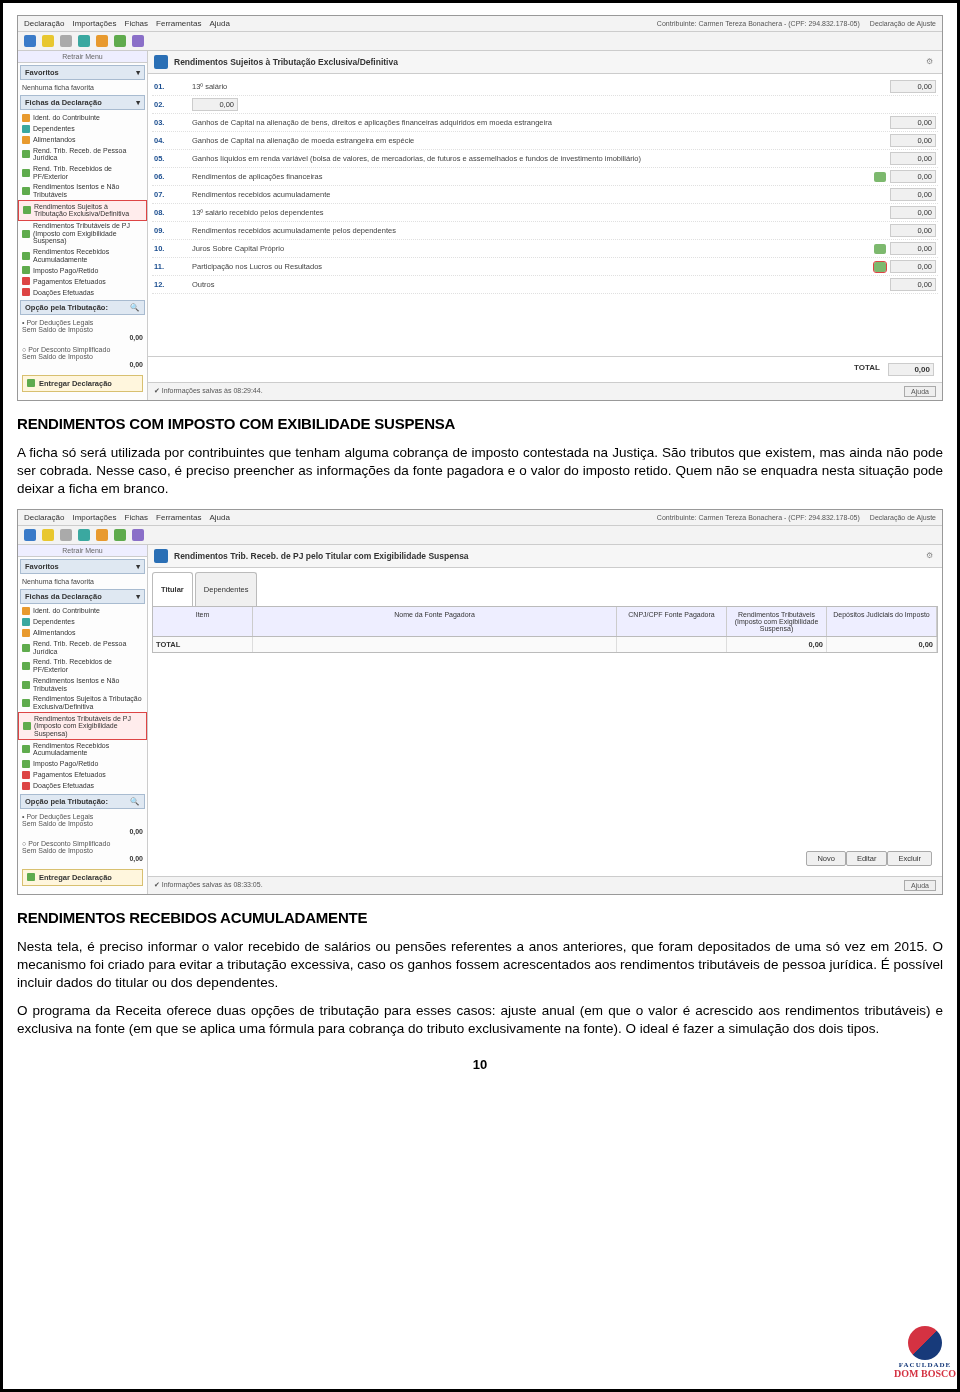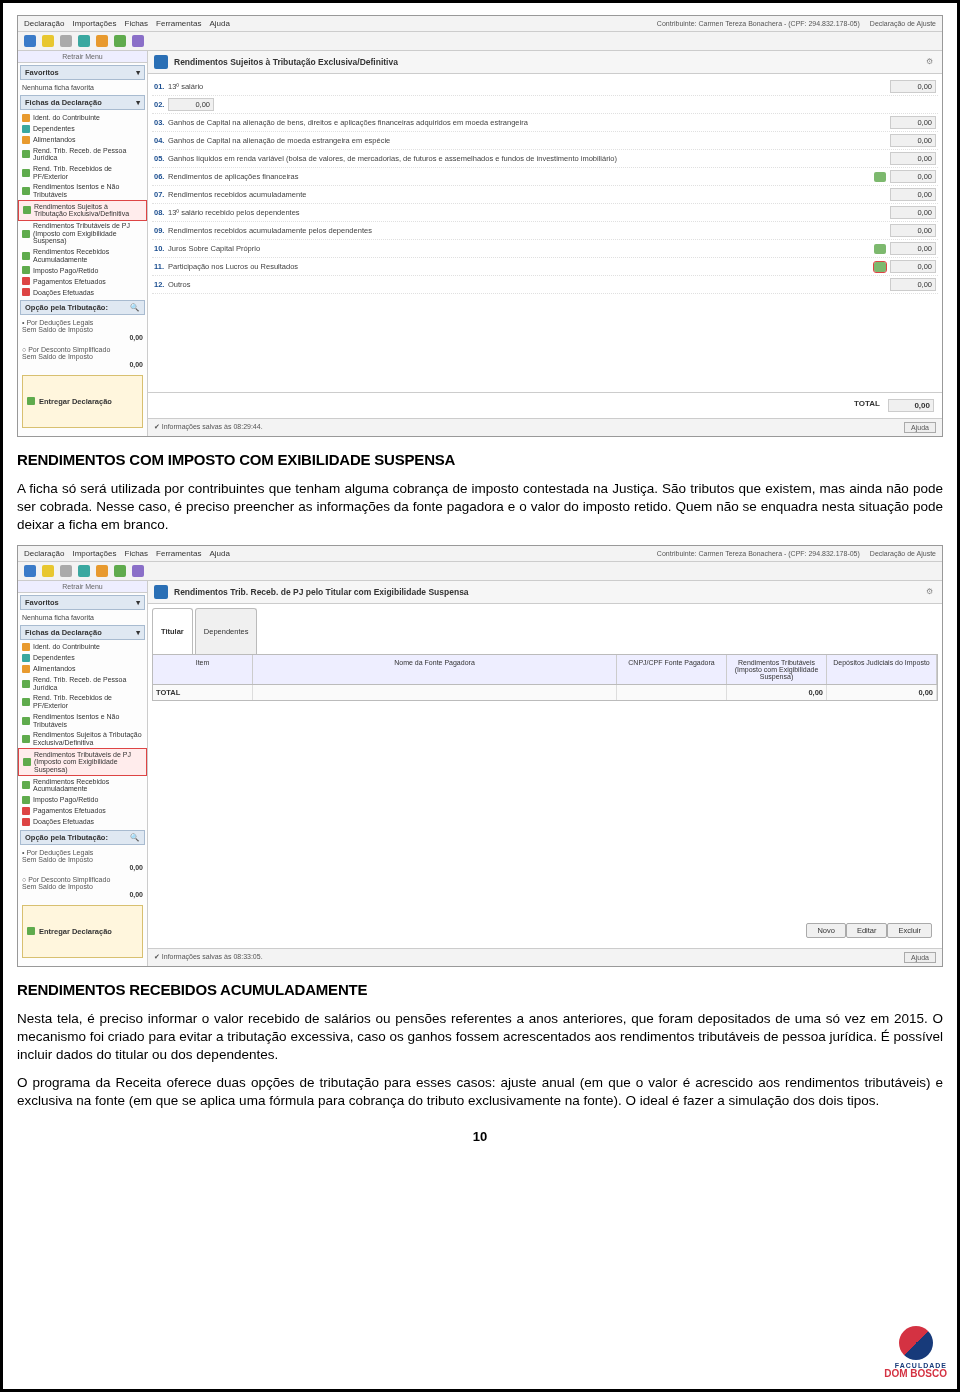--- a/index.html
+++ b/index.html
@@ -76,21 +76,21 @@
   .sb-item.selected {
     border: 1px solid #d44;
     background: #ffecec;
   }
   .sb-icon { width: 8px; height: 8px; flex-shrink: 0; border-radius: 1px; }
   .sb-tax {
     padding: 2px 4px; font-size: 7px; color: #555;
   }
   .sb-tax .val { text-align: right; font-weight: bold; color: #333; padding: 1px 0; }
   .sb-deliver {
-    margin: 4px; padding: 21px 4px;
+    margin: 4px; padding: 3px 4px;
     background: #fff6dd; border: 1px solid #d8c070;
     display: flex; align-items: center; gap: 4px;
     font-size: 7.5px; font-weight: bold;
   }
   .main {
     flex: 1;
     background: #fff;
     display: flex; flex-direction: column;
   }
   .panel-title {
@@ -102,21 +102,21 @@
   .panel-title .pt-icon { width: 14px; height: 14px; background: #2a6fb5; border-radius: 2px; }
   .panel-title .pt-text { font-weight: bold; font-size: 8.5px; color: #333; }
   .panel-title .pt-gear { margin-left: auto; width: 10px; height: 10px; color: #888; }
   .rows { flex: 1; padding: 4px; }
   .row {
     display: flex; align-items: center;
     border-bottom: 1px dotted #e0e0e0;
     padding: 2px 2px;
     font-size: 7.5px;
   }
-  .row .num { color: #1a4d8f; font-weight: bold; width: 14px; }
+  .row .num { color: #1a4d8f; font-weight: bold; width: 38px; }
   .row .lbl { flex: 1; color: #444; }
   .row .money-icon {
     width: 12px; height: 10px;
     background: #7db96e;
     border-radius: 2px;
     margin-right: 4px;
   }
   .row .val {
     width: 46px; text-align: right;
     background: #f0f0f0; border: 1px solid #ccc;
@@ -139,21 +139,21 @@
     font-size: 7px; color: #555;
     background: #f3f3f3;
   }
   .status-bar .ajuda {
     border: 1px solid #aaa; padding: 1px 6px; background: #eee;
   }
   
   .tabs-row { display: flex; gap: 2px; padding: 4px 4px 0 4px; }
   .tab {
     border: 1px solid #bbb; border-bottom: none;
-    background: #f0f0f0; padding: 18px 8px;
+    background: #f0f0f0; padding: 12px 8px;
     font-size: 7.5px; border-radius: 3px 3px 0 0;
   }
   .tab.active { background: #fff; font-weight: bold; }
   .thead {
     display: flex; border: 1px solid #bbb; background: #eef;
     font-size: 7px; text-align: center;
   }
   .thead .th { padding: 4px 2px; border-right: 1px solid #ccc; }
   .th1 { width: 100px; }
   .th2 { flex: 1; }
@@ -187,24 +187,25 @@
     margin-bottom: 10px;
   }
   .page-num {
     text-align: center;
     font-weight: bold;
     font-size: 13px;
     margin-top: 18px;
   }
   .logo {
     position: absolute;
-    right: 10px; bottom: 10px;
-    text-align: right;
+    right: 1px; bottom: 10px;
+    text-align: center;
     font-size: 9px;
     line-height: 1;
+    font-family: Liberation Serif, serif;
   }
   .logo .sym {
     width: 34px; height: 34px; margin: 0 auto 2px auto;
     border-radius: 50%;
     background: linear-gradient(135deg,#d43242 0 50%,#173a7a 50% 100%);
   }
   .logo .t1 { color: #173a7a; font-weight: bold; letter-spacing: 1px; font-size: 7px; }
   .logo .t2 { color: #d43242; font-weight: bold; font-size: 10px; }
   .ic-blue{background:#3a7bc8}.ic-green{background:#5fab4d}.ic-orange{background:#e89a2e}
   .ic-red{background:#d44}.ic-gray{background:#aaa}.ic-yellow{background:#e8c72e}

